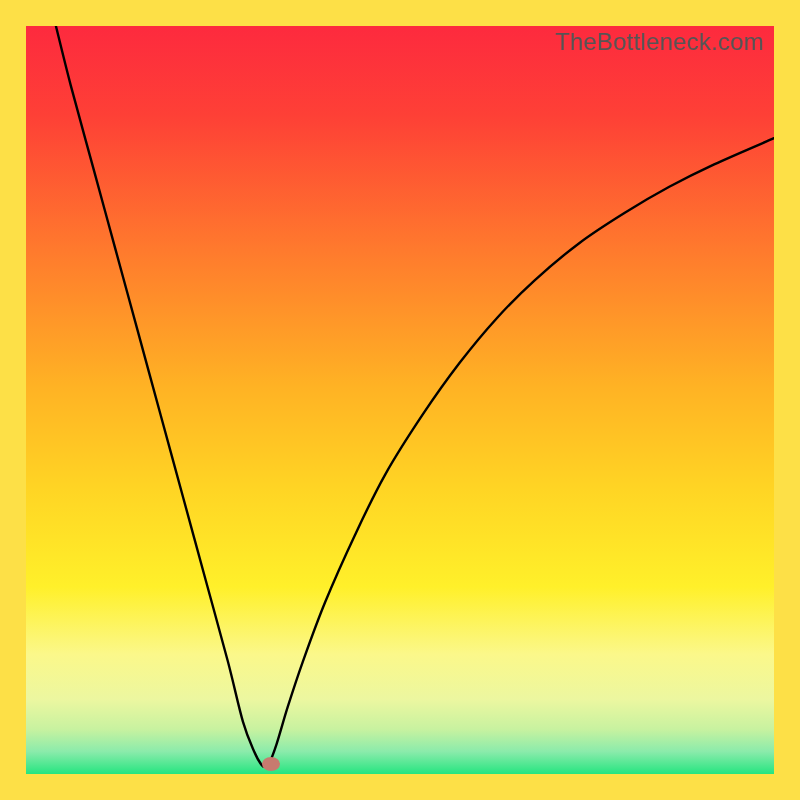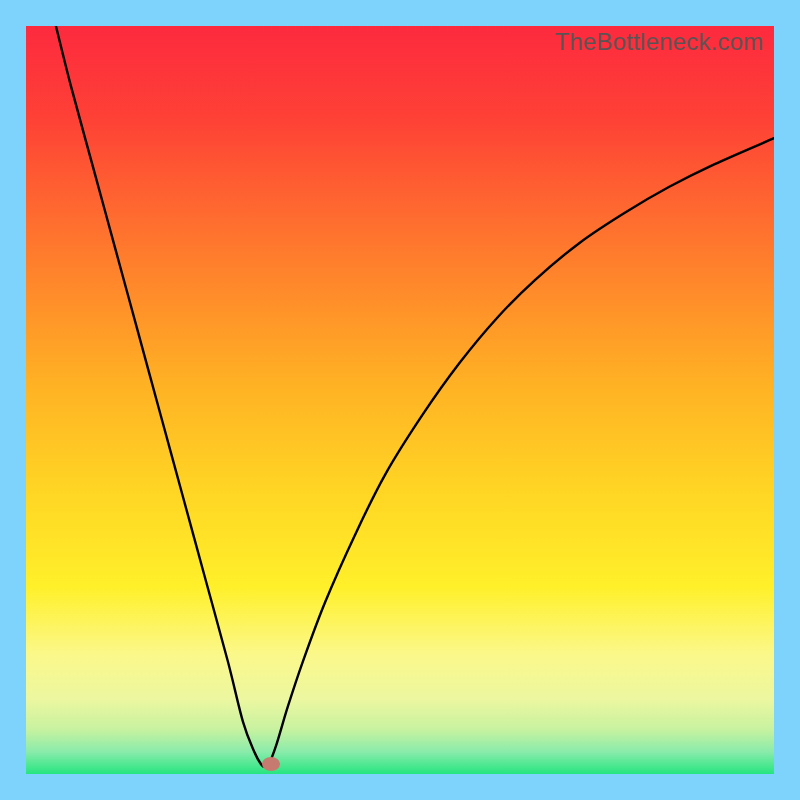--- a/index.html
+++ b/index.html
@@ -1,21 +1,21 @@
 <!DOCTYPE html>
 <html><head>
 <meta charset="utf-8">
 <style>
   * { margin: 0; padding: 0; box-sizing: border-box; }
   html, body { width: 800px; height: 800px; overflow: hidden; background: #fff; }
   .frame {
     position: absolute;
     left: 0; top: 0;
     width: 800px; height: 800px;
-    background: #7dd3fc;
+    background: #fde047;
   }
   .plot-area {
     position: absolute;
     left: 26px; top: 26px;
     width: 748px; height: 748px;
     overflow: hidden;
   }
   .watermark {
     position: absolute;
     top: 2px; right: 10px;

